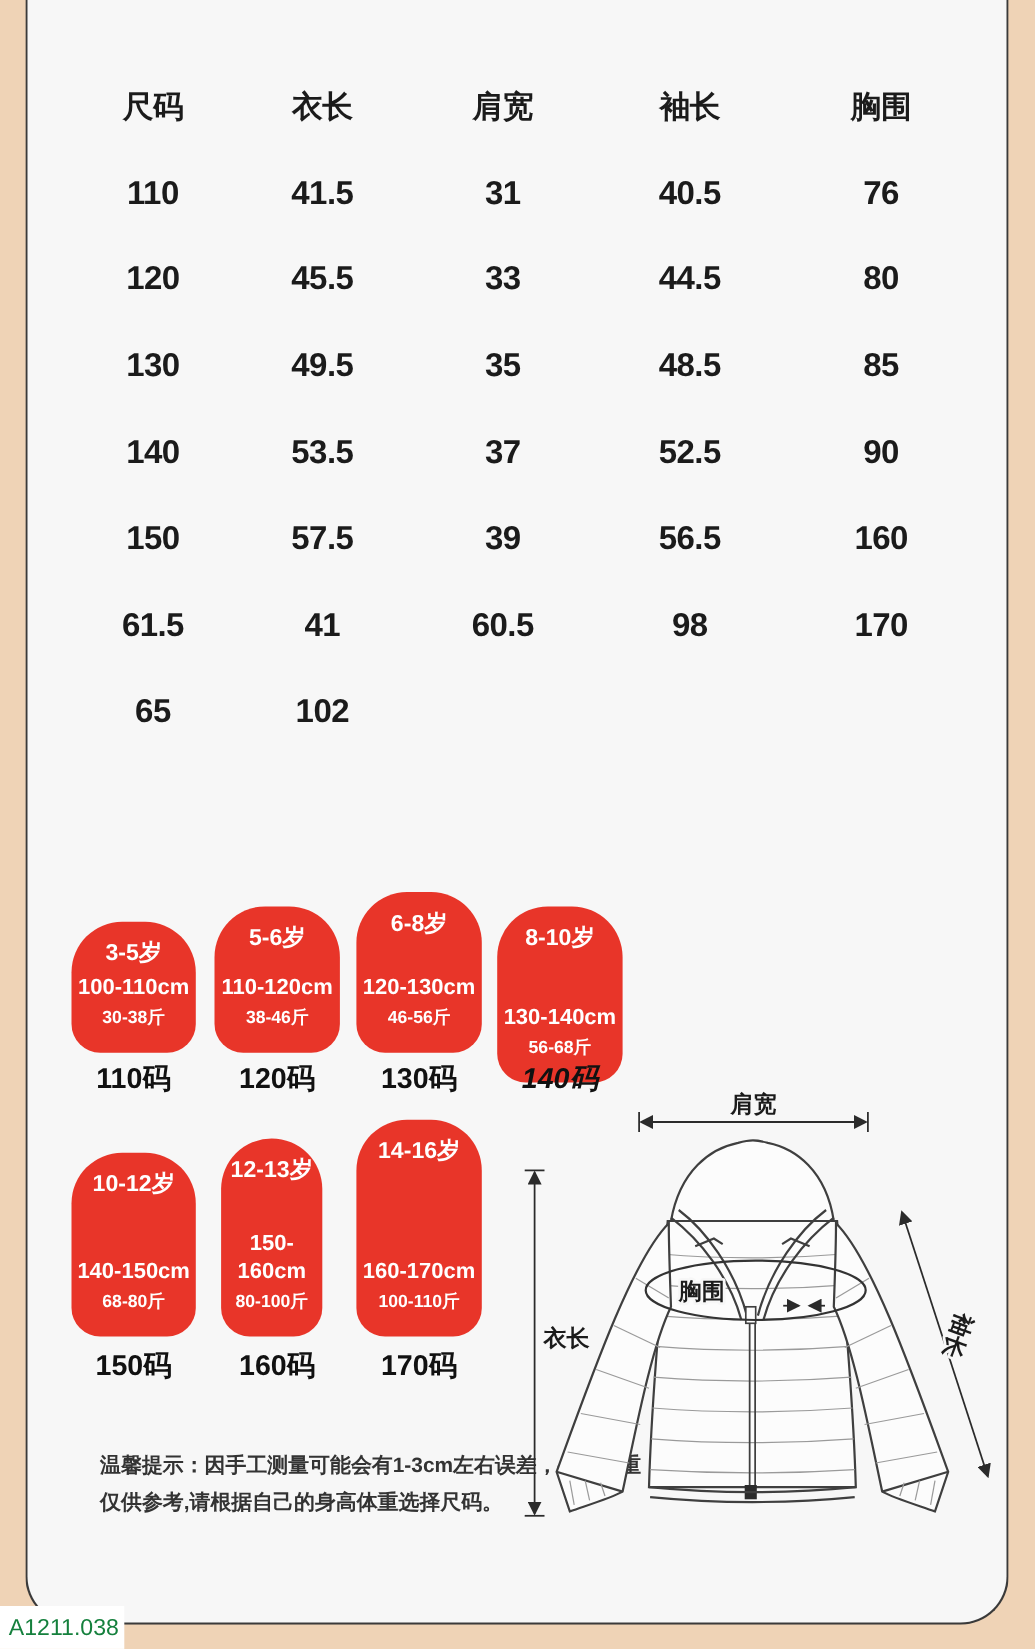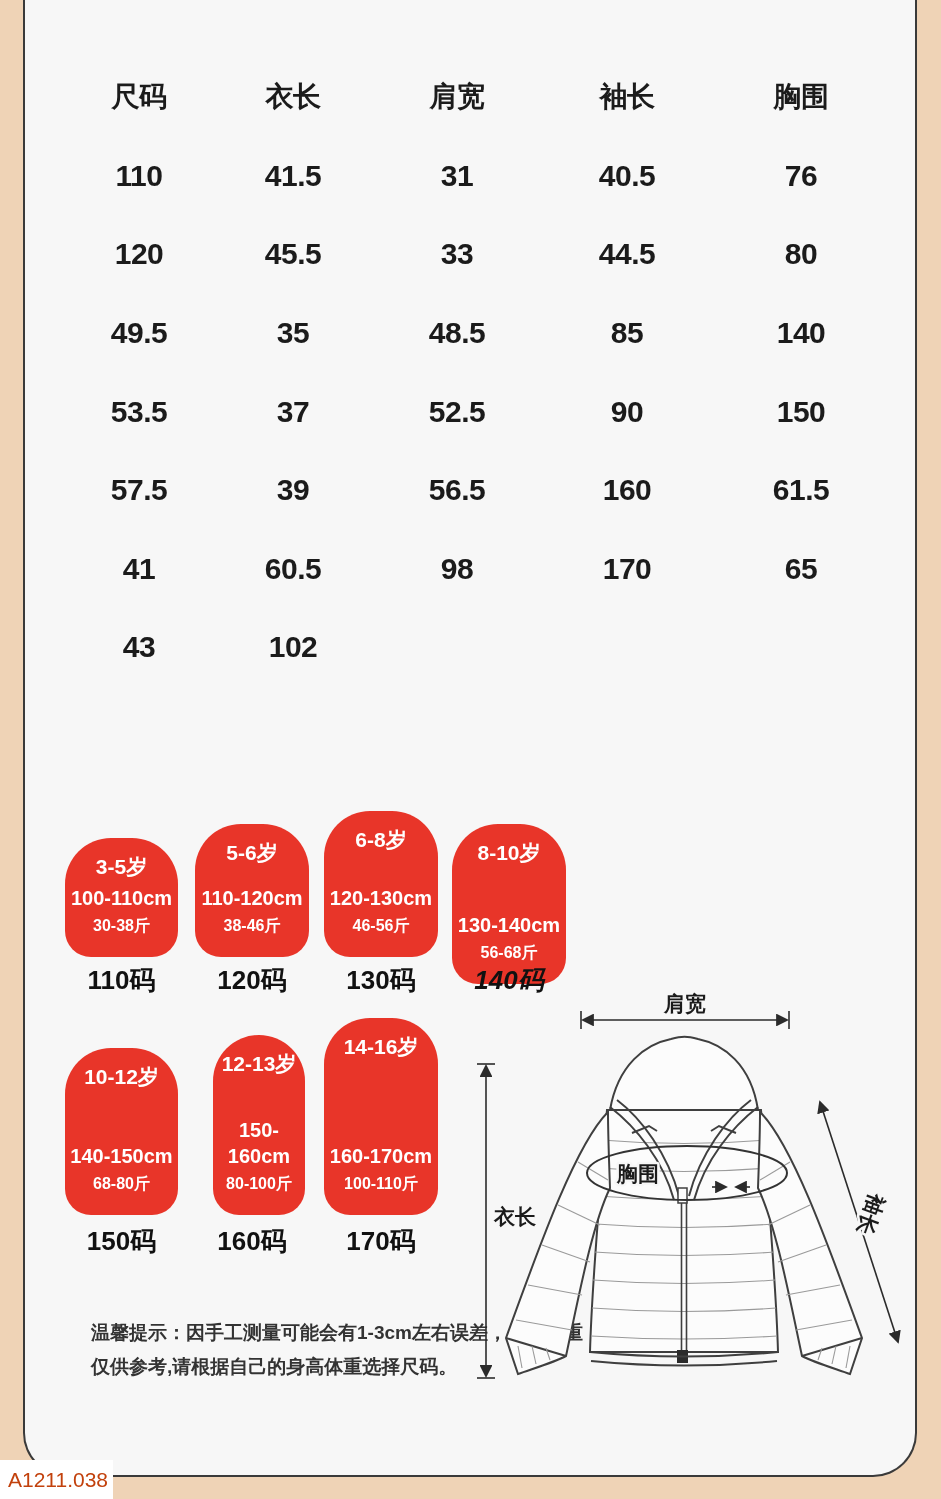--- a/index.html
+++ b/index.html
@@ -56,21 +56,21 @@
     paint-order:stroke; stroke:#f7f7f7; stroke-width:5px; stroke-linejoin:round;
   }
   
   .note {
     position:absolute; left:66px; top:1316px; width:430px;
     font-size:19px; line-height:34px; font-weight:600; color:#333;
   }
   .note span { display:block; white-space:nowrap; }
   .code-box {
     position:absolute; left:0; top:1460px; width:113px; height:39px;
-    background:#ffffff; color:#c2410c;
+    background:#ffffff; color:#15803d;
     font-size:21px; line-height:39px; padding-left:8px;
   }
 </style>
 </head>
 <body>
 
 <div id="screen">
   <div class="card">
 
     <div class="size-table">
@@ -85,20 +85,21 @@
       <div class="cell td">31</div>
       <div class="cell td">40.5</div>
       <div class="cell td">76</div>
 
       <div class="cell td">120</div>
       <div class="cell td">45.5</div>
       <div class="cell td">33</div>
       <div class="cell td">44.5</div>
       <div class="cell td">80</div>
 
+      <div class="cell td">130</div>
       <div class="cell td">49.5</div>
       <div class="cell td">35</div>
       <div class="cell td">48.5</div>
       <div class="cell td">85</div>
 
       <div class="cell td">140</div>
       <div class="cell td">53.5</div>
       <div class="cell td">37</div>
       <div class="cell td">52.5</div>
       <div class="cell td">90</div>
@@ -109,21 +110,20 @@
       <div class="cell td">56.5</div>
 
       <div class="cell td">160</div>
       <div class="cell td">61.5</div>
       <div class="cell td">41</div>
       <div class="cell td">60.5</div>
       <div class="cell td">98</div>
 
       <div class="cell td">170</div>
       <div class="cell td">65</div>
-      <div class="cell td">43</div>
       <div class="cell td">102</div>
     </div>
 
     <div class="badge" style="left:40px; top:838px; width:113px; height:119px;">
       <span class="b-age">3-5岁</span>
       <span class="b-cm">100-110cm</span>
       <span class="b-jin">30-38斤</span>
     </div>
     <div class="badge" style="left:170px; top:824px; width:114px; height:133px;">
       <span class="b-age">5-6岁</span>
@@ -143,21 +143,21 @@
     <div class="badge-label" style="left:40px;  top:963px; width:113px;">110码</div>
     <div class="badge-label" style="left:170px; top:963px; width:114px;">120码</div>
     <div class="badge-label" style="left:299px; top:963px; width:114px;">130码</div>
     <div class="badge-label" style="left:427px; top:963px; width:114px;font-style:italic;">140码</div>
 
     <div class="badge" style="left:40px; top:1048px; width:113px; height:167px;">
       <span class="b-age">10-12岁</span>
       <span class="b-cm">140-150cm</span>
       <span class="b-jin">68-80斤</span>
     </div>
-    <div class="badge" style="left:188px; top:1035px; width:92px; height:180px;">
+    <div class="badge" style="left:176px; top:1035px; width:92px; height:180px;">
       <span class="b-age">12-13岁</span>
       <span class="b-cm">150-160cm</span>
       <span class="b-jin">80-100斤</span>
     </div>
     <div class="badge" style="left:299px; top:1018px; width:114px; height:197px;">
       <span class="b-age">14-16岁</span>
       <span class="b-cm">160-170cm</span>
       <span class="b-jin">100-110斤</span>
     </div>
     <div class="badge-label" style="left:40px;  top:1224px; width:113px;">150码</div>

